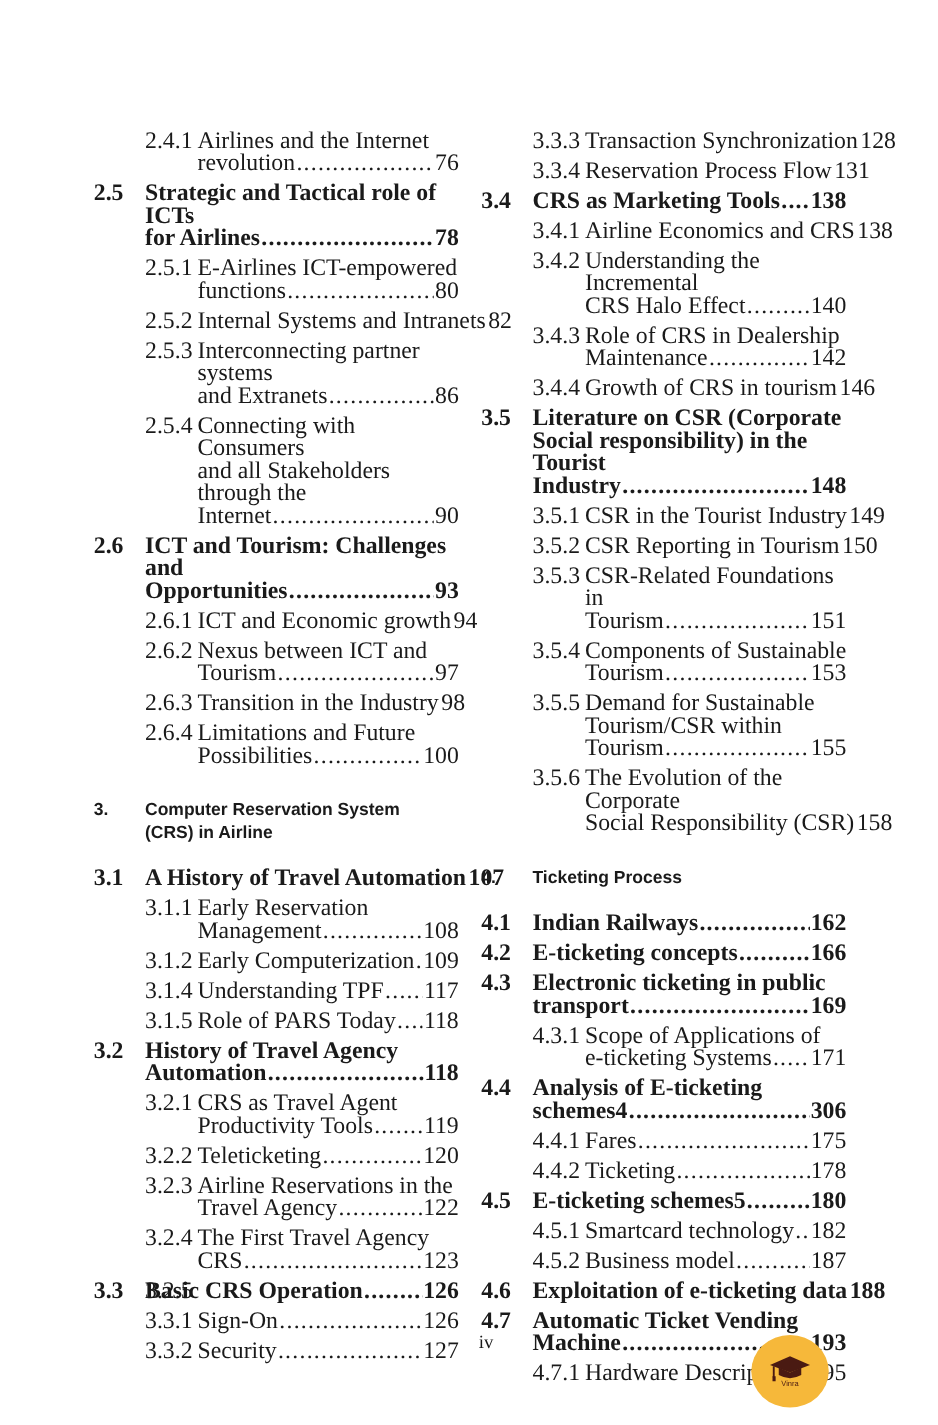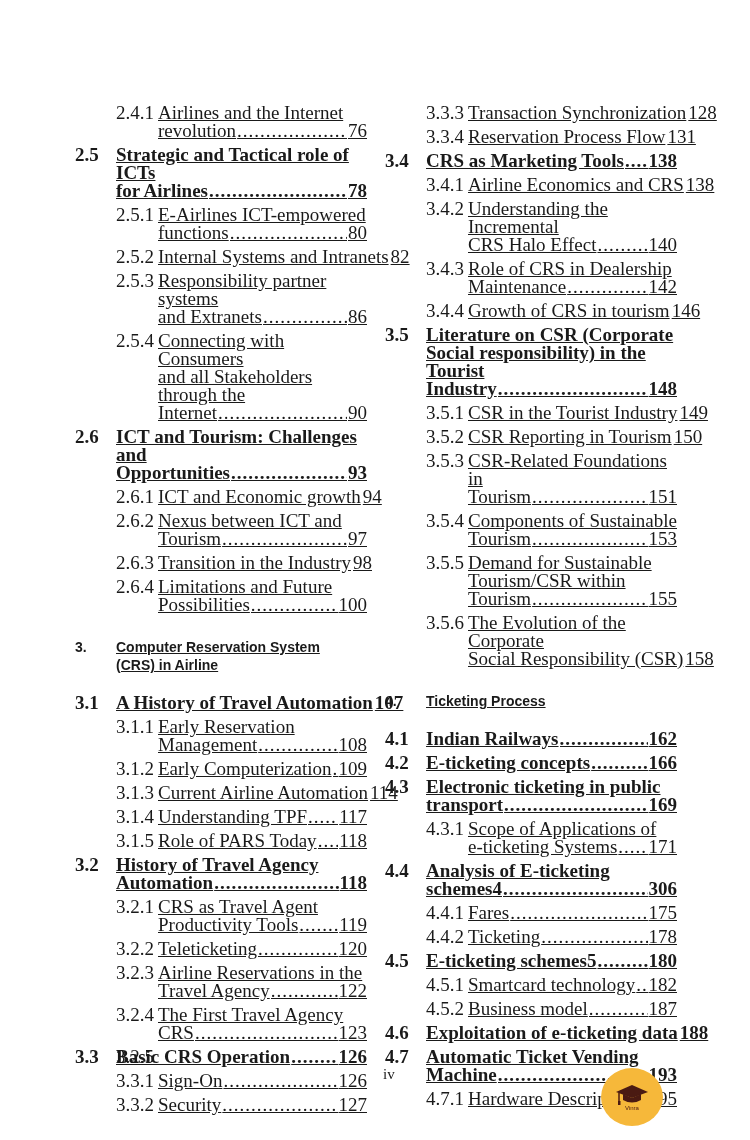--- a/index.html
+++ b/index.html
@@ -10,21 +10,21 @@
   .col { position: absolute; top: 104px; width: 292px; }
   .col.left { left: 75px; }
   .col.right { left: 385px; }
   .entry { position: relative; font-size: 19px; line-height: 18px; }
   .entry.l1 { font-weight: bold; margin-top: 6px; margin-bottom: 6px; }
   .entry.l2 { margin-bottom: 6px; }
   .entry.chapter { font-weight: bold; margin-top: 24px; margin-bottom: 20px; font-family: "Liberation Sans", "DejaVu Sans", sans-serif; font-size: 14px; }
   .num { position: absolute; top: 0; }
   .entry.l1 .num, .entry.chapter .num { left: 0; }
   .entry.l2 .num { left: 41px; }
-  .body { display: block; text-decoration: underline; }
+  .body { display: block; }
   .entry.l1 .body, .entry.chapter .body { margin-left: 41px; }
   .entry.l2 .body { margin-left: 83px; }
   .last-line { display: flex; align-items: baseline; }
   .last-text { white-space: nowrap; }
   .leader { flex: 1; overflow: hidden; white-space: nowrap; letter-spacing: 1px; margin: 0 1px; }
   .leader::before { content: "........................................................................................................................................................................"; }
   .page { white-space: nowrap; }
   .page-number {
     position: absolute; left: 338px; top: 1066px; font-size: 15px;
     font-family: "Liberation Serif", serif;
@@ -83,21 +83,21 @@
         <div class="last-line">
           <span class="last-text">Internal Systems and Intranets</span>
           <span class="leader"></span>
           <span class="page">82</span>
         </div>
       </div>
     </div>
     <div class="entry l2">
       <span class="num">2.5.3</span>
       <div class="body">
-        <div>Responsibility partner systems</div>
+        <div>Interconnecting partner systems</div>
         <div class="last-line">
           <span class="last-text">and Extranets</span>
           <span class="leader"></span>
           <span class="page">86</span>
         </div>
       </div>
     </div>
     <div class="entry l2">
       <span class="num">2.5.4</span>
       <div class="body">
@@ -193,30 +193,20 @@
         </div>
       </div>
     </div>
     <div class="entry l2">
       <span class="num">3.1.2</span>
       <div class="body">
         <div class="last-line">
           <span class="last-text">Early Computerization</span>
           <span class="leader"></span>
           <span class="page">109</span>
-        </div>
-      </div>
-    </div>
-    <div class="entry l2">
-      <span class="num">3.1.3</span>
-      <div class="body">
-        <div class="last-line">
-          <span class="last-text">Current Airline Automation</span>
-          <span class="leader"></span>
-          <span class="page">114</span>
         </div>
       </div>
     </div>
     <div class="entry l2">
       <span class="num">3.1.4</span>
       <div class="body">
         <div class="last-line">
           <span class="last-text">Understanding TPF</span>
           <span class="leader"></span>
           <span class="page">117</span>

